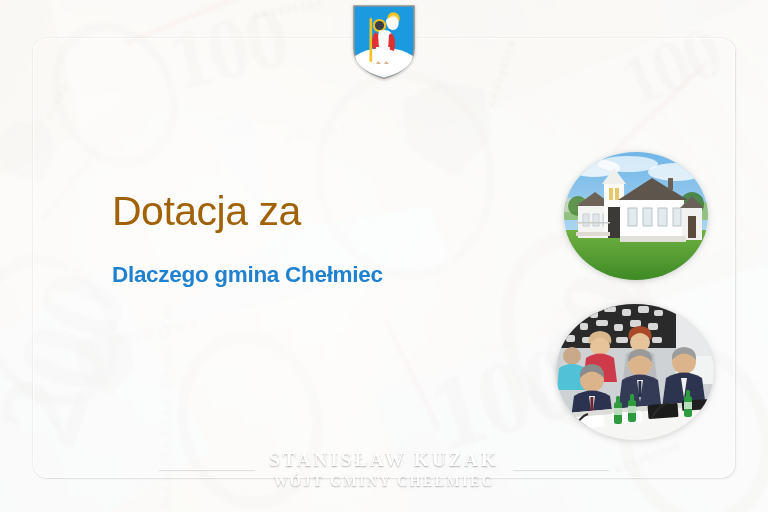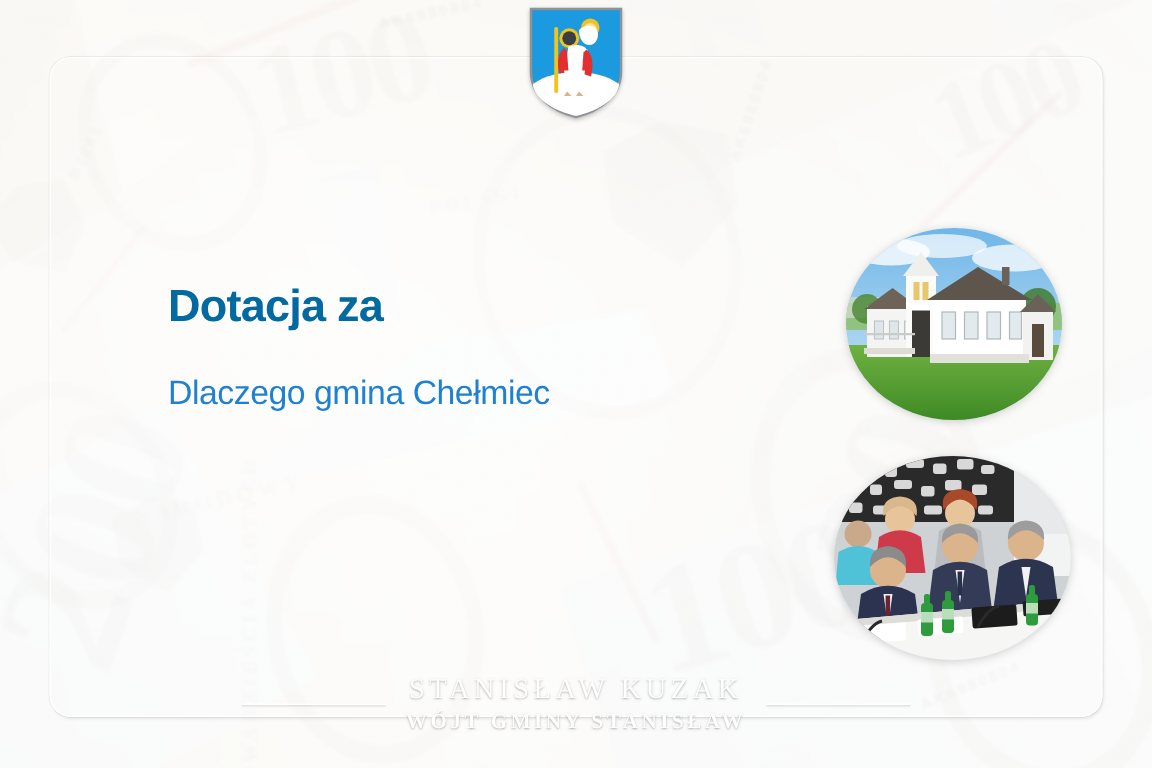--- a/index.html
+++ b/index.html
@@ -117,28 +117,28 @@
     width:64px; height:76px; z-index:6;
   }
   .crest-badge svg{ display:block; width:100%; height:100%;
     filter:drop-shadow(0 1px 1.5px rgba(0,0,0,.25)); }
 
   
   .copy{
     position:absolute; left:112px; top:188px; z-index:5; width:430px;
   }
   .headline{
-    font-size:30px; font-weight:700; line-height:1.14;
-    color:#0369a1; letter-spacing:-0.5px;
+    font-size:41px; font-weight:400; line-height:1.14;
+    color:#a16207; letter-spacing:-0.5px;
     text-shadow:0 1px 1px rgba(255,255,255,.85);
   }
   .headline .l2{ display:block; }
   .subhead{
     margin-top:26px;
-    font-size:22.5px; font-weight:400; line-height:1.24;
+    font-size:22.5px; font-weight:700; line-height:1.24;
     color:#1f81d0; letter-spacing:-0.3px;
     text-shadow:0 1px 1px rgba(255,255,255,.85);
   }
   .subhead .s2{ display:block; }
 
   
   .photo{
     position:absolute; z-index:5; overflow:hidden;
     border-radius:50%;
     box-shadow:0 1px 6px rgba(90,90,90,.28);
@@ -149,21 +149,21 @@
 
   
   .sig{
     position:absolute; left:0; right:0; bottom:22px; z-index:6;
     display:flex; align-items:center; justify-content:center; gap:14px;
   }
   .sig-rule{ width:96px; height:1.6px; background:rgba(255,255,255,.92);
              box-shadow:0 1px 1px rgba(120,120,120,.25); }
   .sig-text{ text-align:center; font-family:"Liberation Serif", serif; color:#ffffff;
              text-shadow:0 1px 1.5px rgba(110,110,110,.55); }
-  .sig-name{ font-size:19px; font-weight:400; letter-spacing:3px; line-height:1.15; }
+  .sig-name{ font-size:19px; font-weight:700; letter-spacing:3px; line-height:1.15; }
   .sig-role{ font-size:14px; font-weight:700; letter-spacing:2.4px; line-height:1.25; margin-top:2px; }
 </style>
 </head>
 <body>
 
 <div id="stage">
 
   <div class="bg-layer bg-base bg-blur">
     <div class="note n1"></div>
     <div class="note n2"></div>
@@ -371,18 +371,18 @@
 
       <path d="M18 126 q6 -14 14 -16" stroke="#2a2a2a" stroke-width="2" fill="none"></path>
       <path d="M96 114 q6 -12 14 -14" stroke="#2a2a2a" stroke-width="2" fill="none"></path>
     </svg>
   </div>
 
   <div class="sig">
     <div class="sig-rule"></div>
     <div class="sig-text">
       <div class="sig-name">STANISŁAW KUZAK</div>
-      <div class="sig-role">WÓJT GMINY STANISŁAW</div>
+      <div class="sig-role">WÓJT GMINY CHEŁMIEC</div>
     </div>
     <div class="sig-rule"></div>
   </div>
 
 </div>
 
 </body></html>

